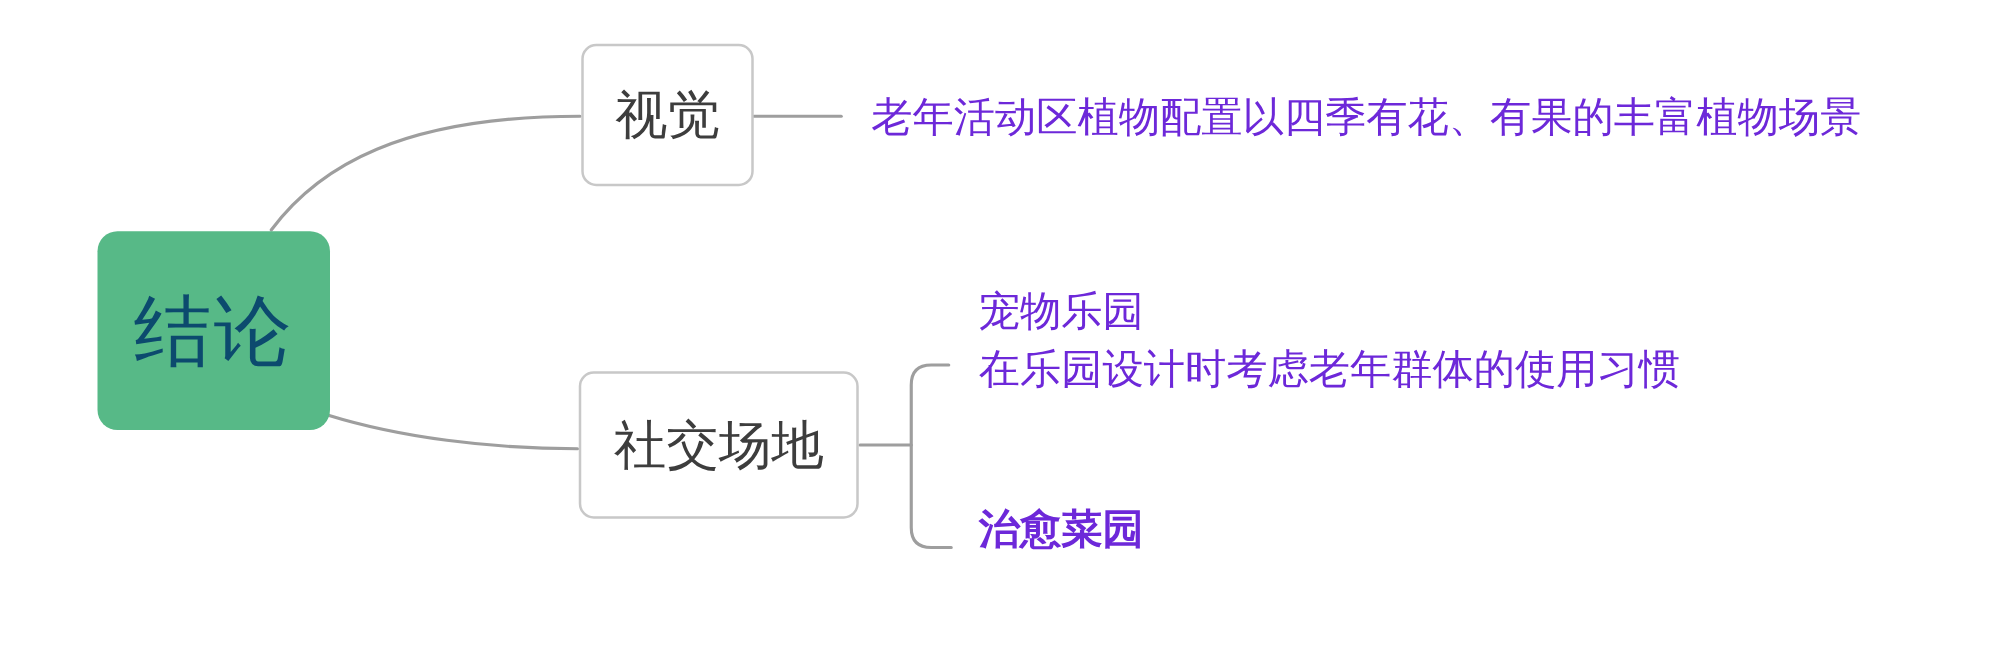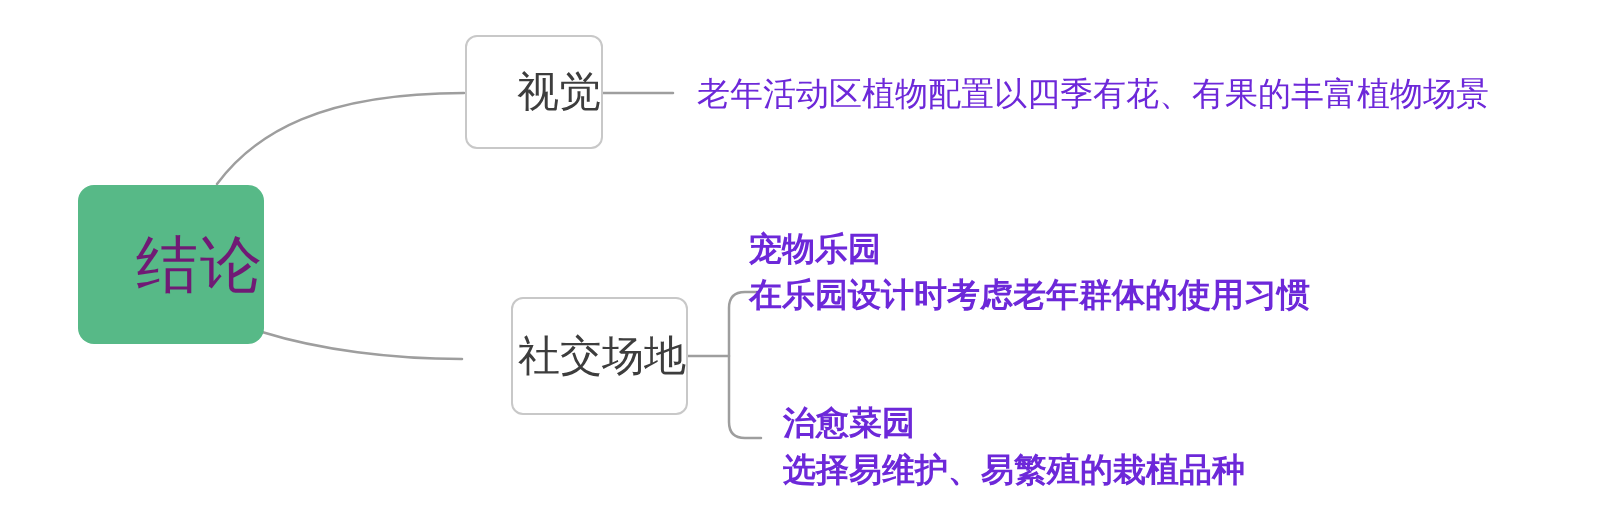--- a/index.html
+++ b/index.html
@@ -20,71 +20,69 @@
     left: 0;
     top: 0;
     width: 1600px;
     height: 531px;
     pointer-events: none;
   }
   .node {
     position: absolute;
     display: flex;
     align-items: center;
-    justify-content: flex-end;
+    justify-content: center;
     box-sizing: border-box;
     cursor: default;
   }
   .root-node {
     left: 78px;
     top: 185px;
     width: 186px;
     height: 159px;
     background: #57b987;
     border-radius: 16px;
-    color: #701a75;
+    color: #0c4a6e;
     font-size: 62px;
     letter-spacing: 2px;
   }
   .branch-node {
     background: #ffffff;
     border: 2px solid #c8c8c8;
     border-radius: 12px;
     color: #3d3d3d;
     font-size: 42px;
   }
   .branch-node.visual {
     left: 465px;
     top: 35px;
     width: 138px;
     height: 114px;
   }
   .branch-node.social {
     left: 463px;
     top: 297px;
-    width: 177px;
+    width: 224px;
     height: 118px;
-    margin-left: 48px;
   }
   .topic {
     position: absolute;
     color: #6d28d9;
     font-size: 33px;
     white-space: nowrap;
   }
   .topic.single {
     left: 697px;
     top: 76px;
     line-height: 36px;
   }
   .topic.block-1 {
-    left: 749px;
+    left: 783px;
     top: 226px;
     line-height: 46px;
-    font-weight: bold;
   }
   .topic.block-2 {
     left: 783px;
     top: 399px;
     line-height: 47px;
     font-weight: bold;
   }
 </style>
 </head>
 <body>
@@ -115,16 +113,15 @@
     <div>老年活动区植物配置以四季有花、有果的丰富植物场景</div>
   </div>
 
   <div class="topic block-1">
     <div>宠物乐园</div>
     <div>在乐园设计时考虑老年群体的使用习惯</div>
   </div>
 
   <div class="topic block-2">
     <div>治愈菜园</div>
-    <div>选择易维护、易繁殖的栽植品种</div>
   </div>
 
 </div>
 
 </body></html>

